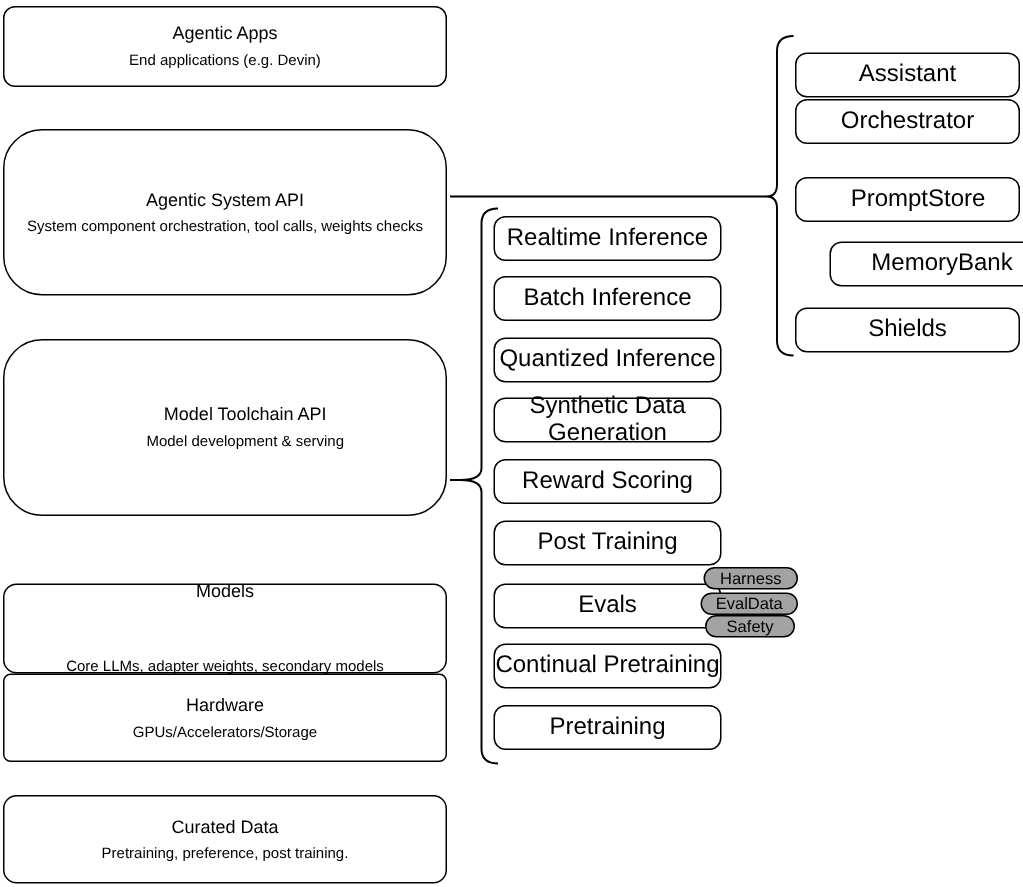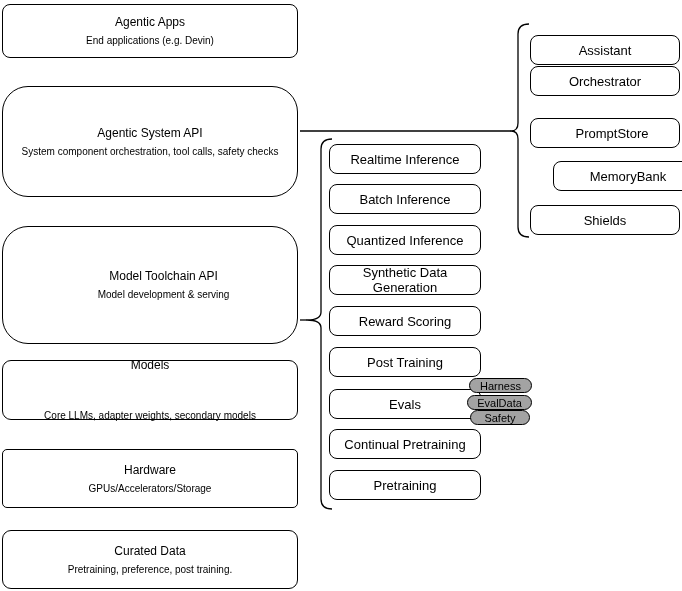--- a/index.html
+++ b/index.html
@@ -25,39 +25,39 @@
     border: 1.3px solid #000000;
     display: flex;
     flex-direction: column;
     align-items: center;
     justify-content: center;
     text-align: center;
     z-index: 2;
   }
   .node .title { font-size: 12px; line-height: 15px; }
   .node .subtitle { font-size: 10px; line-height: 12px; margin-top: 5px; }
-  .mnode, .rnode { font-size: 13px; border-radius: 8px; }
+  .mnode, .rnode { font-size: 16px; border-radius: 8px; }
   .pill {
     position: absolute;
     box-sizing: border-box;
     background: #a3a3a3;
     border: 1.2px solid #000000;
     border-radius: 999px;
     display: flex;
     align-items: center;
     justify-content: center;
     font-size: 11px;
     line-height: 12px;
     z-index: 3;
   }
   
   .lbox1 { left: 2px; top: 4px;   width: 296px; height: 54px;  border-radius: 8px; }
   .lbox2 { left: 2px; top: 86px;  width: 296px; height: 111px; border-radius: 26px; }
   .lbox3 { left: 2px; top: 226px; width: 296px; height: 118px; border-radius: 26px; padding-left: 27px; }
-  .lbox4 { left: 2px; top: 360px; width: 296px; height: 60px;  border-radius: 9px; gap: 32px; }
+  .lbox4 { left: 2px; top: 389px; width: 296px; height: 60px;  border-radius: 9px; gap: 32px; }
   .lbox5 { left: 2px; top: 449px; width: 296px; height: 59px;  border-radius: 5px; }
   .lbox6 { left: 2px; top: 530px; width: 296px; height: 59px;  border-radius: 9px; }
   
   .mnode { left: 329px; width: 152px; height: 30px; }
   .m1 { top: 144px; } .m2 { top: 184px; } .m3 { top: 225px; }
   .m4 { top: 265px; } .m5 { top: 306px; } .m6 { top: 347px; }
   .m7 { top: 389px; } .m8 { top: 429px; } .m9 { top: 470px; }
   
   .rnode { left: 530px; width: 150px; height: 30px; }
   .r1 { top: 35px; } .r2 { top: 66px; } .r3 { top: 118px; padding-left: 14px; }
@@ -80,21 +80,21 @@
       <path d="M 332 139 Q 321 139 321 149 L 321 312 Q 321 320 307 320 Q 321 320 321 328 L 321 499 Q 321 509 332 509"></path>
     </g>
   </svg>
 
   <div class="node lbox1">
     <div class="title">Agentic Apps</div>
     <div class="subtitle">End applications (e.g. Devin)</div>
   </div>
   <div class="node lbox2">
     <div class="title">Agentic System API</div>
-    <div class="subtitle">System component orchestration, tool calls, safety checks</div>
+    <div class="subtitle">System component orchestration, tool calls, weights checks</div>
   </div>
   <div class="node lbox3">
     <div class="title">Model Toolchain API</div>
     <div class="subtitle">Model development &amp; serving</div>
   </div>
   <div class="node lbox4">
     <div class="title">Models</div>
     <div class="subtitle">Core LLMs, adapter weights, secondary models</div>
   </div>
   <div class="node lbox5">

